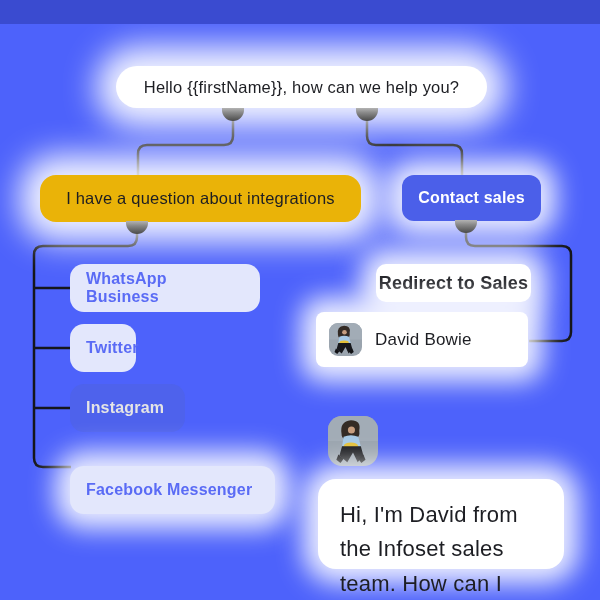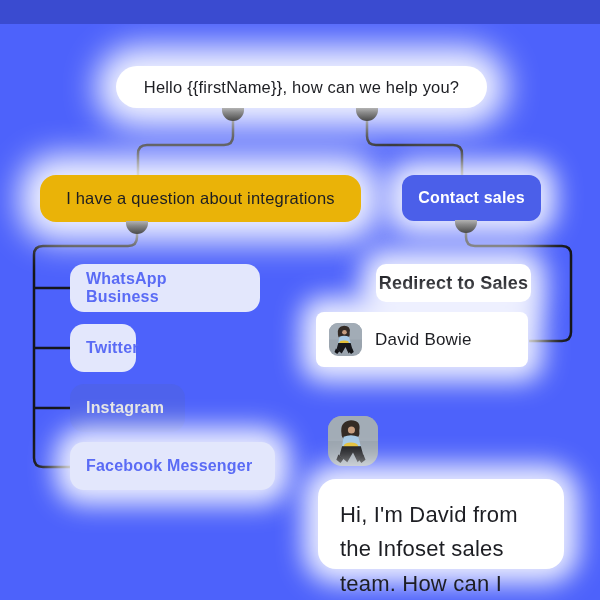--- a/index.html
+++ b/index.html
@@ -24,21 +24,21 @@
     background:#eab308;font-size:16.5px;font-weight:500;}
   .node-contact{left:402px;top:151px;width:139px;height:46px;border-radius:12px;
     background:#4B5FE9;color:#fff;font-size:16px;font-weight:600;cursor:pointer;}
 
   .channel{left:70px;height:48px;border-radius:14px;justify-content:flex-start;
     padding:16px 16px;background:#E3E7FC;color:#5A6BF5;font-size:16px;font-weight:600;
     cursor:pointer;}
   .ch-whatsapp{top:240px;width:190px;}
   .ch-twitter{top:300px;width:66px;}
   .ch-instagram{top:360px;width:115px;background:#4E62EC;color:#e5e5e5;}
-  .ch-facebook{top:418px;width:205px;}
+  .ch-facebook{top:442px;width:205px;}
 
   .node-redirect{left:376px;top:240px;width:155px;height:38px;border-radius:10px;
     background:#fff;font-size:18px;font-weight:700;}
   .node-agent{left:316px;top:288px;width:212px;height:55px;border-radius:8px;
     background:#fff;justify-content:flex-start;padding:0 13px;gap:13px;
     font-size:17px;font-weight:500;}
   .agent-avatar{width:33px;height:33px;border-radius:9px;overflow:hidden;flex:0 0 auto;}
   .agent-avatar svg{display:block;width:100%;height:100%;}
 
   .avatar-large{position:absolute;left:328px;top:392px;width:50px;height:50px;

